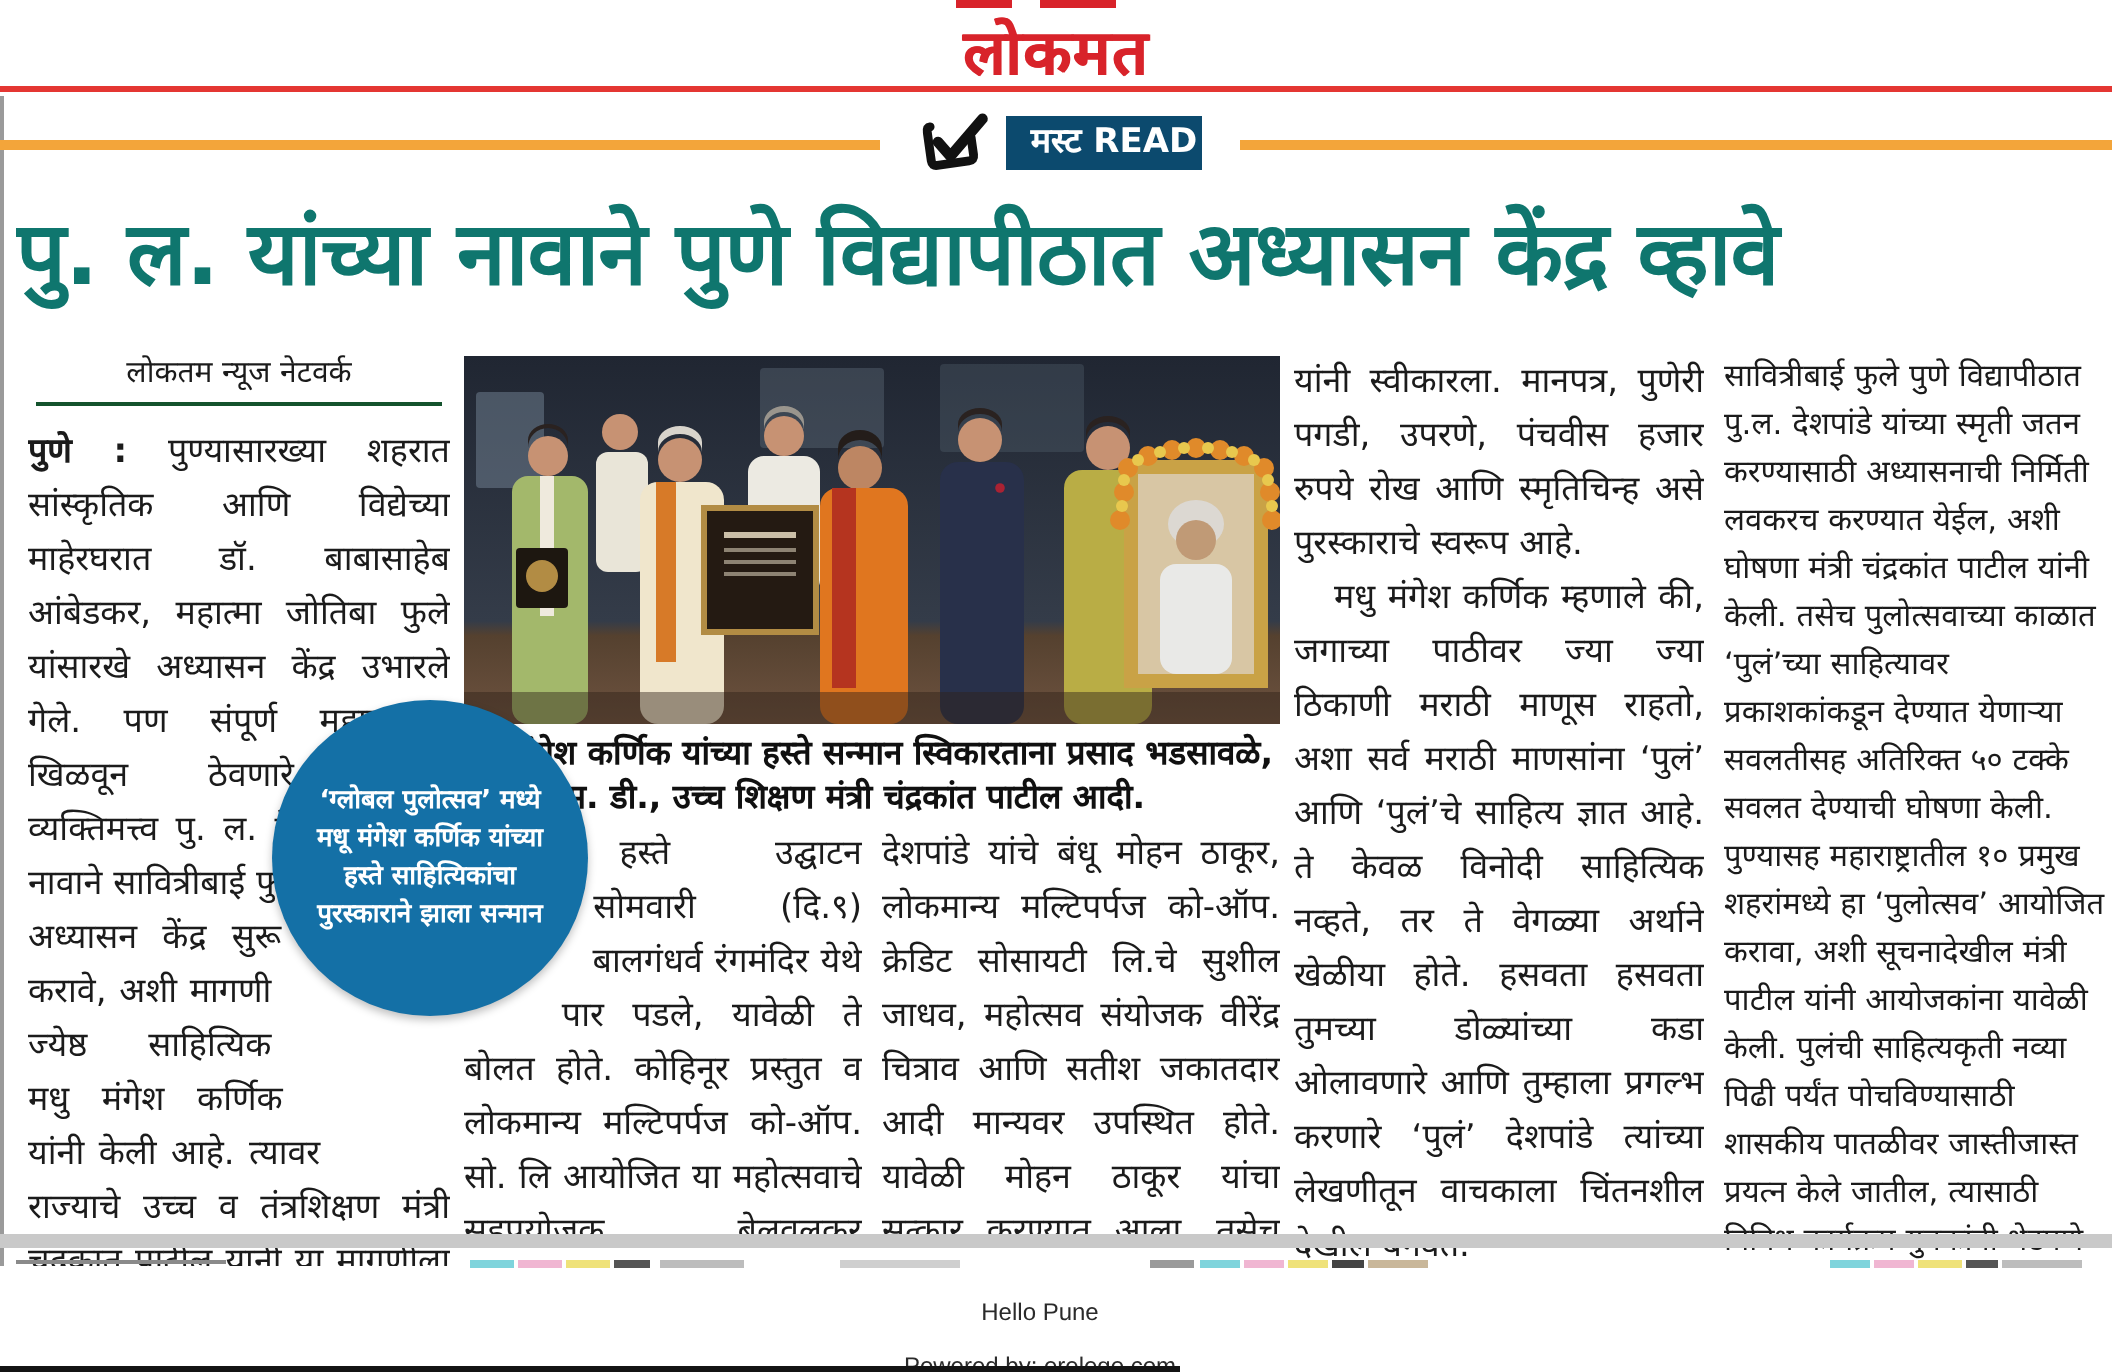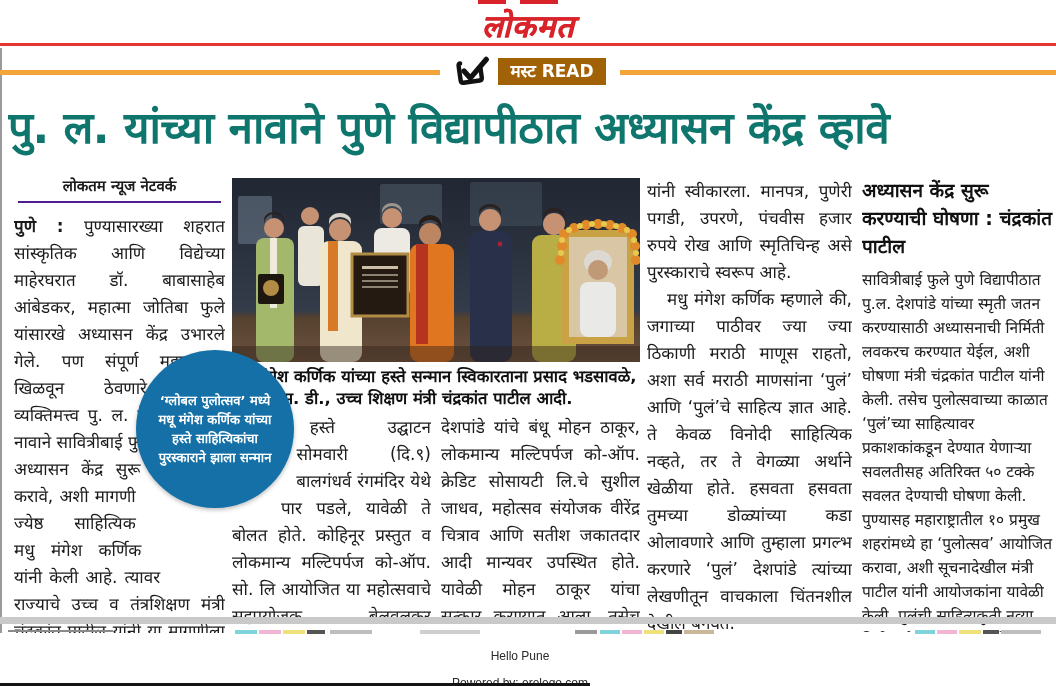--- a/index.html
+++ b/index.html
@@ -7,43 +7,43 @@
   .page {
     position:relative; width:1056px; height:686px; background:#fff; overflow:hidden;
     font-family:"DejaVu Sans", sans-serif; color:#141414;
   }
 
   
   .top-frag { position:absolute; top:0; height:4px; background:#D8232A; }
   .left-border { position:absolute; left:0; top:48px; width:2px; height:585px; background:#9a9a9a; }
   .masthead { position:absolute; top:4px; left:0; width:100%; text-align:center;
     font-size:31px; font-weight:bold; color:#D8232A; letter-spacing:1px;
-    text-shadow:0.6px 0 0 #D8232A;font-style:italic; }
+    text-shadow:0.6px 0 0 #D8232A; }
   .red-rule { position:absolute; top:43px; left:0; width:1056px; height:3px; background:#E43632; }
   .yellow-rule { position:absolute; top:70px; left:0; width:1056px; height:5px; background:#F3A53A; }
 
   
   .badge-wrap { position:absolute; top:52px; left:440px; width:180px; height:38px;
     background:#fff; display:flex; align-items:center; justify-content:center; gap:8px; }
   .check-icon { width:36px; height:32px; display:block; }
-  .badge-box { background:#a16207; color:#fff; font-weight:bold; font-size:17px;
-    padding:3px 12px 4px 12px; line-height:20px; white-space:nowrap; }
+  .badge-box { background:#0c4a6e; color:#fff; font-weight:bold; font-size:17px;
+    padding:3px 2px 4px 12px; line-height:20px; white-space:nowrap; }
 
   .headline { position:absolute; left:8px; top:96px; width:1046px; height:70px;
     font-size:44px; font-weight:bold; color:#0f766e; line-height:64px;
     white-space:nowrap; overflow:hidden; letter-spacing:-0.5px; }
 
   
   .col { position:absolute; overflow:hidden; font-size:17px; line-height:27px;
     text-align:justify; color:#1b1b1b; }
   .col p { margin:0; }
   .indent { text-indent:20px; }
   .col1 { left:14px; top:175px; width:211px; height:458px; }
-  .byline { font-weight:bold; font-size:15px; text-align:center; line-height:22px;
-    padding-bottom:4px; border-bottom:2px solid #4c1d95; margin:0 4px 10px 4px; }
+  .byline { font-weight:normal; font-size:15px; text-align:center; line-height:22px;
+    padding-bottom:4px; border-bottom:2px solid #14532d; margin:0 4px 10px 4px; }
   .dateline { font-weight:bold;margin-top:28px; }
   .c1-float { float:right; width:86px; height:152px; margin:4px 0 4px 8px;
     shape-outside: ellipse(95% 50% at 100% 50%); }
   .c2-float { float:left; width:60px; height:94px; margin:0 8px 4px 0;
     shape-outside: ellipse(95% 50% at 0% 50%); }
 
   .circle-badge { position:absolute; left:136px; top:350px; width:158px; height:158px;
     border-radius:50%; background:#1470A6; color:#fff; z-index:6;
     display:flex; align-items:center; justify-content:center; text-align:center;
     font-size:13px; font-weight:bold; line-height:19px; padding:16px;
@@ -207,21 +207,20 @@
     <p>देशपांडे यांचे बंधू मोहन ठाकूर, लोकमान्य मल्टिपर्पज को-ऑप. क्रेडिट सोसायटी लि.चे सुशील जाधव, महोत्सव संयोजक वीरेंद्र चित्राव आणि सतीश जकातदार आदी मान्यवर उपस्थित होते. यावेळी मोहन ठाकूर यांचा सत्कार करण्यात आला. तसेच स्व. प्रभा अत्रे यांच्या ‘स्वरमयी’ संस्थेस विशेष ‘पुलोत्सव विशेष’ देऊन सन्मान करण्यात आला. हा पुरस्कार संस्थेच्या वतीने डॉ. भारती एम. डी. आणि प्रसाद भडसावळे</p>
   </div>
 
   <div class="col col4">
     <p>यांनी स्वीकारला. मानपत्र, पुणेरी पगडी, उपरणे, पंचवीस हजार रुपये रोख आणि स्मृतिचिन्ह असे पुरस्काराचे स्वरूप आहे.</p>
     <p class="indent">मधु मंगेश कर्णिक म्हणाले की, जगाच्या पाठीवर ज्या ज्या ठिकाणी मराठी माणूस राहतो, अशा सर्व मराठी माणसांना ‘पुलं’ आणि ‘पुलं’चे साहित्य ज्ञात आहे. ते केवळ विनोदी साहित्यिक नव्हते, तर ते वेगळ्या अर्थाने खेळीया होते. हसवता हसवता तुमच्या डोळ्यांच्या कडा ओलावणारे आणि तुम्हाला प्रगल्भ करणारे ‘पुलं’ देशपांडे त्यांच्या लेखणीतून वाचकाला चिंतनशील देखील बनवत.</p>
 
   </div>
 
   <div class="sidebar">
-    <div class="sidebar-head">अध्यासन केंद्र सुरू करण्याची घोषणा : चंद्रकांत पाटील</div>
     <div class="sidebar-body">सावित्रीबाई फुले पुणे विद्यापीठात पु.ल. देशपांडे यांच्या स्मृती जतन करण्यासाठी अध्यासनाची निर्मिती लवकरच करण्यात येईल, अशी घोषणा मंत्री चंद्रकांत पाटील यांनी केली. तसेच पुलोत्सवाच्या काळात ‘पुलं’च्या साहित्यावर प्रकाशकांकडून देण्यात येणाऱ्या सवलतीसह अतिरिक्त ५० टक्के सवलत देण्याची घोषणा केली. पुण्यासह महाराष्ट्रातील १० प्रमुख शहरांमध्ये हा ‘पुलोत्सव’ आयोजित करावा, अशी सूचनादेखील मंत्री पाटील यांनी आयोजकांना यावेळी केली. पुलंची साहित्यकृती नव्या पिढी पर्यंत पोचविण्यासाठी शासकीय पातळीवर जास्तीजास्त प्रयत्न केले जातील, त्यासाठी विविध कार्यक्रम युवकांनी थेटपणे सुचवावे असे आवाहनही त्यांनी यावेळी केले.</div>
   </div>
 
   <div class="gray-band"></div>
   <div class="ticks">
     <i style="left:8px;   width:105px; height:2px; background:#8a8a8a;"></i>
     <i style="left:235px; width:22px; background:#7fd4dc;"></i>
     <i style="left:259px; width:22px; background:#f0b6d2;"></i>
     <i style="left:283px; width:22px; background:#efe27a;"></i>
     <i style="left:307px; width:18px; background:#555555;"></i>

